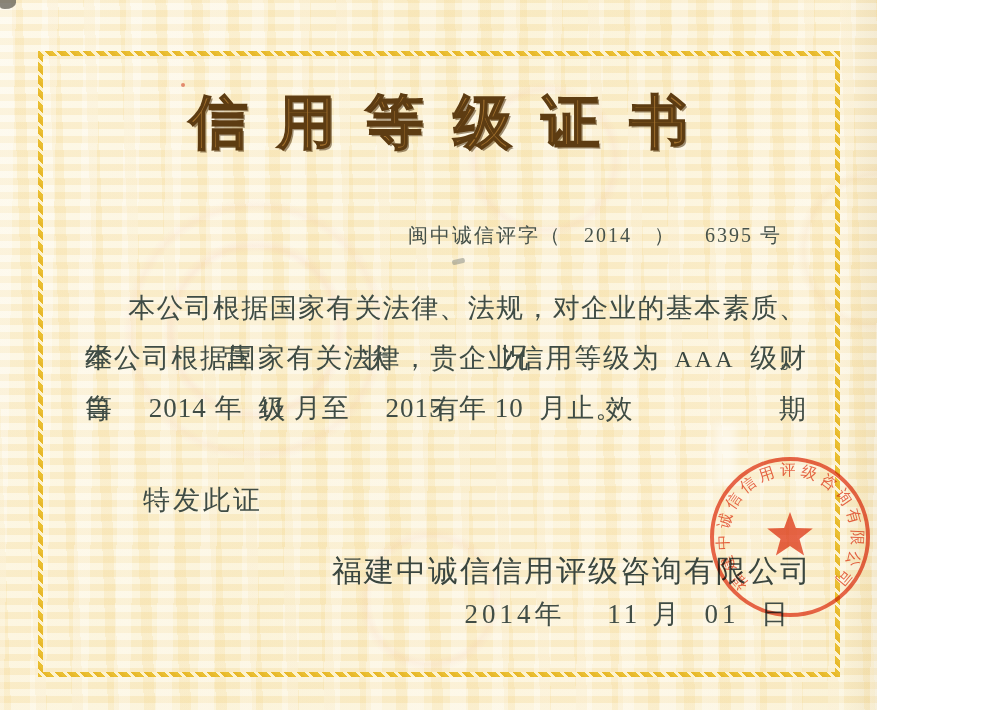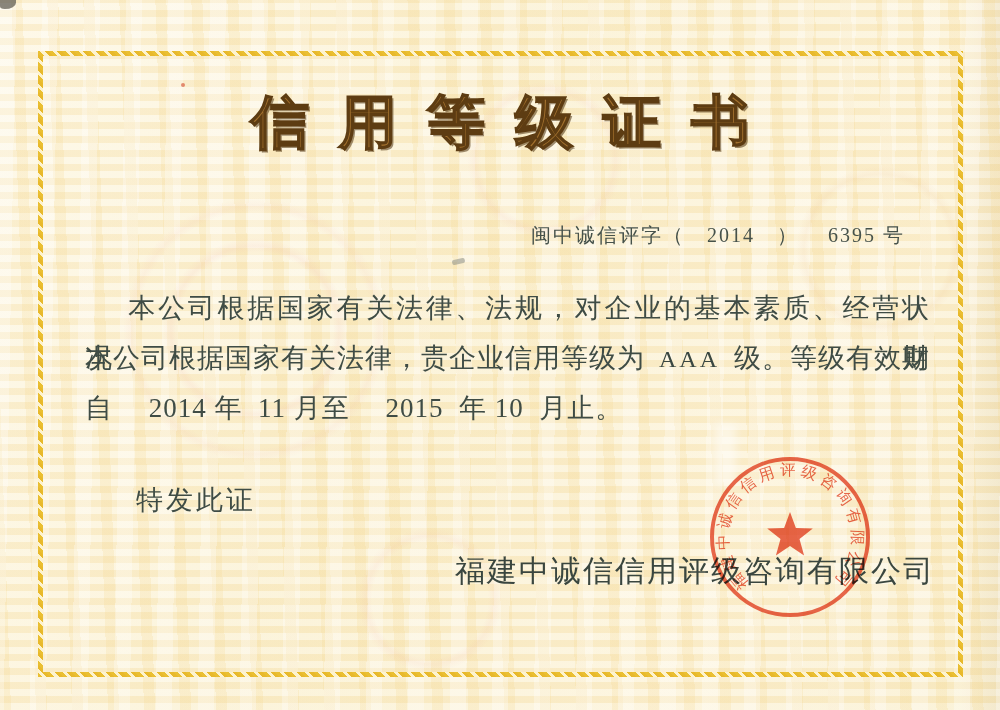--- a/index.html
+++ b/index.html
@@ -1,21 +1,21 @@
 <!DOCTYPE html>
 <html><head>
 <meta charset="utf-8">
 <style>
   html, body {
     margin: 0; padding: 0;
     font-family: "Liberation Serif", "DejaVu Serif", serif;
   }
   .page {
     position: relative;
-    width: 1000px; height: 710px;
+    width: 877px; height: 710px;
     overflow: hidden;
     background-color: #f8ecc6;
     background-image:
       radial-gradient(circle at 255px 330px, rgba(242,185,170,0) 78px, rgba(242,185,170,0.14) 84px, rgba(242,185,170,0) 92px),
       radial-gradient(circle at 255px 330px, rgba(242,185,170,0) 118px, rgba(242,185,170,0.10) 124px, rgba(242,185,170,0) 132px),
       radial-gradient(circle at 545px 160px, rgba(240,175,160,0) 64px, rgba(240,175,160,0.10) 70px, rgba(240,175,160,0) 78px),
       radial-gradient(circle at 430px 600px, rgba(240,175,160,0) 58px, rgba(240,175,160,0.10) 64px, rgba(240,175,160,0) 72px),
       radial-gradient(circle at 880px 250px, rgba(240,180,150,0) 70px, rgba(235,190,140,0.12) 76px, rgba(240,180,150,0) 84px),
       repeating-linear-gradient(91deg, rgba(255,255,255,0.30) 0 16px, rgba(255,255,255,0) 16px 42px),
       repeating-linear-gradient(88deg, rgba(244,214,140,0.22) 0 11px, rgba(244,214,140,0) 11px 36px),
@@ -75,21 +75,21 @@
   }
   .rating {
     font-family: "Liberation Serif", "DejaVu Serif", serif;
     font-size: 24px;
     letter-spacing: 3px;
     margin: 0 14px;
     color: #3a4741;
   }
   .closing {
     position: absolute;
-    left: 136px; top: 475px;
+    left: 143px; top: 475px;
     height: 50px; line-height: 50px;
     font-size: 27px;
     color: #3f4c45;
     letter-spacing: 3px;
   }
   .issuer {
     position: absolute;
     top: 551px; left: 0; right: 65px;
     text-align: right;
     font-size: 30px;
@@ -153,20 +153,21 @@
   <div class="body-block">
     <div class="bline indent">本公司根据国家有关法律、法规，对企业的基本素质、经营状况、财</div>
     <div class="bline"><span>本公司根据国家有关法律，贵企业信用等级为</span><span class="rating">AAA</span><span>级。等级有效期</span></div>
     <div class="bline plain">自　 2014 年  11 月至　 2015  年 10  月止。</div>
   </div>
 
   <div class="closing">特发此证</div>
 
   <div class="issuer">福建中诚信信用评级咨询有限公司</div>
 
+  <div class="issue-date">2014年　 11 月  01  日</div>
 
   <svg class="seal" viewBox="0 0 170 170" aria-hidden="true">
     <circle cx="85" cy="85" r="78" fill="none" stroke="#e4482a" stroke-width="4"></circle>
     <path id="sealArc" d="M 45.1,132.5 A 62 62 0 1 1 124.9,132.5" fill="none"></path>
     <text fill="#e4482a" class="seal-text">
       <textPath href="#sealArc" startOffset="50%" text-anchor="middle">福建中诚信信用评级咨询有限公司</textPath>
     </text>
     <polygon points="85,60 90.9,75.9 107.8,76.6 94.5,87.1 99.1,103.4 85,94 70.9,103.4 75.5,87.1 62.2,76.6 79.1,75.9" fill="#e4482a"></polygon>
   </svg>
 

